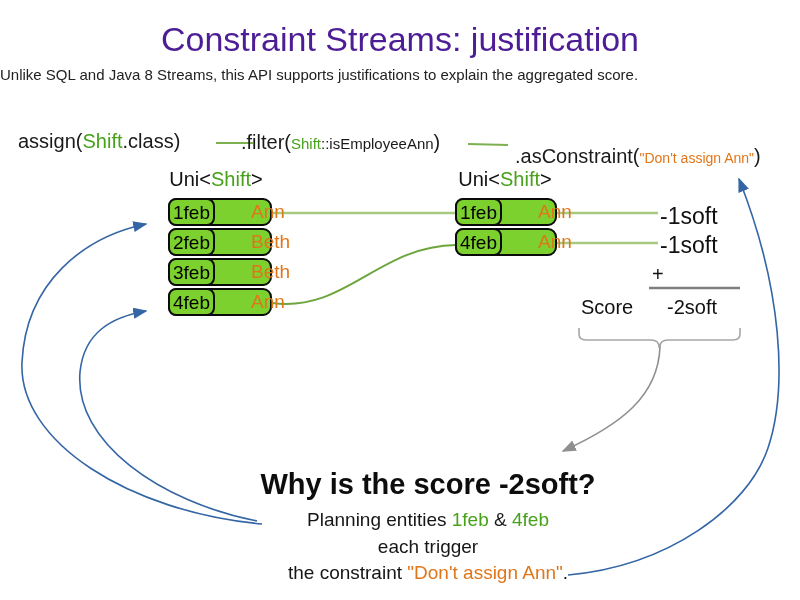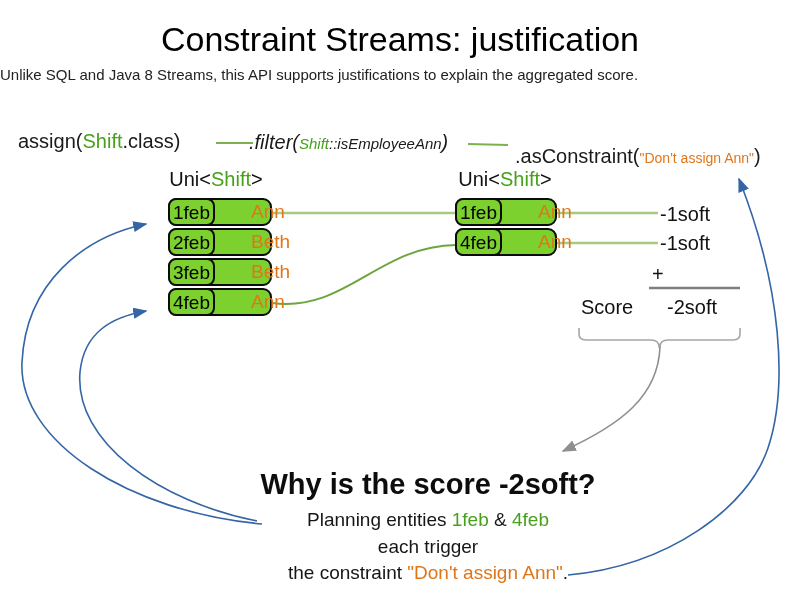--- a/index.html
+++ b/index.html
@@ -5,48 +5,48 @@
   html,body{margin:0;padding:0;background:#fff;}
   .stage{
     position:relative;width:800px;height:600px;background:#ffffff;overflow:hidden;
     font-family:"Liberation Sans","DejaVu Sans",sans-serif;color:#1a1a1a;
   }
   .abs{position:absolute;white-space:nowrap;}
   #annotation-layer{position:absolute;left:0;top:0;z-index:0;}
   .layer{position:absolute;left:0;top:0;width:800px;height:600px;z-index:1;pointer-events:none;}
   .layer>*{pointer-events:auto;}
 
-  .slide-title{left:0;top:20px;width:800px;text-align:center;font-size:34px;color:#000000;}
+  .slide-title{left:0;top:20px;width:800px;text-align:center;font-size:34px;color:#4c1d95;}
   .slide-subtitle{left:0;top:66px;width:632px;text-align:center;font-size:15px;color:#222;}
 
   .code{font-size:20px;color:#1a1a1a;}
   .code .green{color:#47a11b;}
   .code .small{font-size:15px;}
   .code .orange{color:#e0761a;font-size:14px;}
   #code-foreach{left:18px;top:130px;}
-  #code-filter{left:249px;top:131px;font-style:italic;}
+  #code-filter{left:241px;top:131px;}
   #code-penalize{left:515px;top:118px;}
   #code-asconstraint{left:515px;top:145px;}
 
   .uni-header{font-size:20px;text-align:center;color:#111;}
   .uni-header .green{color:#47a11b;}
   #uni-left{left:160px;top:168px;width:112px;}
   #uni-right{left:449px;top:168px;width:112px;}
 
   .etable{position:absolute;display:flex;flex-direction:column;gap:2px;}
   #left-table{left:168px;top:198px;width:104px;}
   #right-table{left:455px;top:198px;width:102px;}
   .trow{display:flex;align-items:stretch;height:28px;background:#7dd12f;
         border:2px solid #0b0b0b;border-radius:9px;box-sizing:border-box;}
   .tdate{background:#7dd12f;border:2px solid #0b0b0b;border-radius:8px;
          margin:-2px 0 -2px -2px;padding:0 3px;font-size:19px;line-height:26px;
          color:#000;position:relative;z-index:1;}
   .tname{flex:1;text-align:center;font-size:19px;line-height:24px;color:#e0761a;padding-left:36px;}
 
-  .penalty{font-size:20px;color:#111;}
+  .penalty{font-size:23px;color:#111;}
   #penalty-0{left:660px;top:203px;}
   #penalty-1{left:660px;top:232px;}
   #plus-sign{left:652px;top:263px;font-size:20px;color:#111;}
   #score-label{left:581px;top:296px;font-size:20px;color:#111;}
   #score-value{left:667px;top:296px;font-size:20px;color:#111;}
 
   .expl{left:0;width:800px;text-align:center;color:#161616;padding-left:28px;}
   #why-heading{top:468px;font-size:29px;font-weight:bold;color:#0d0d0d;}
   #expl-line1{top:509px;font-size:19px;}
   #expl-line2{top:536px;font-size:19px;}

